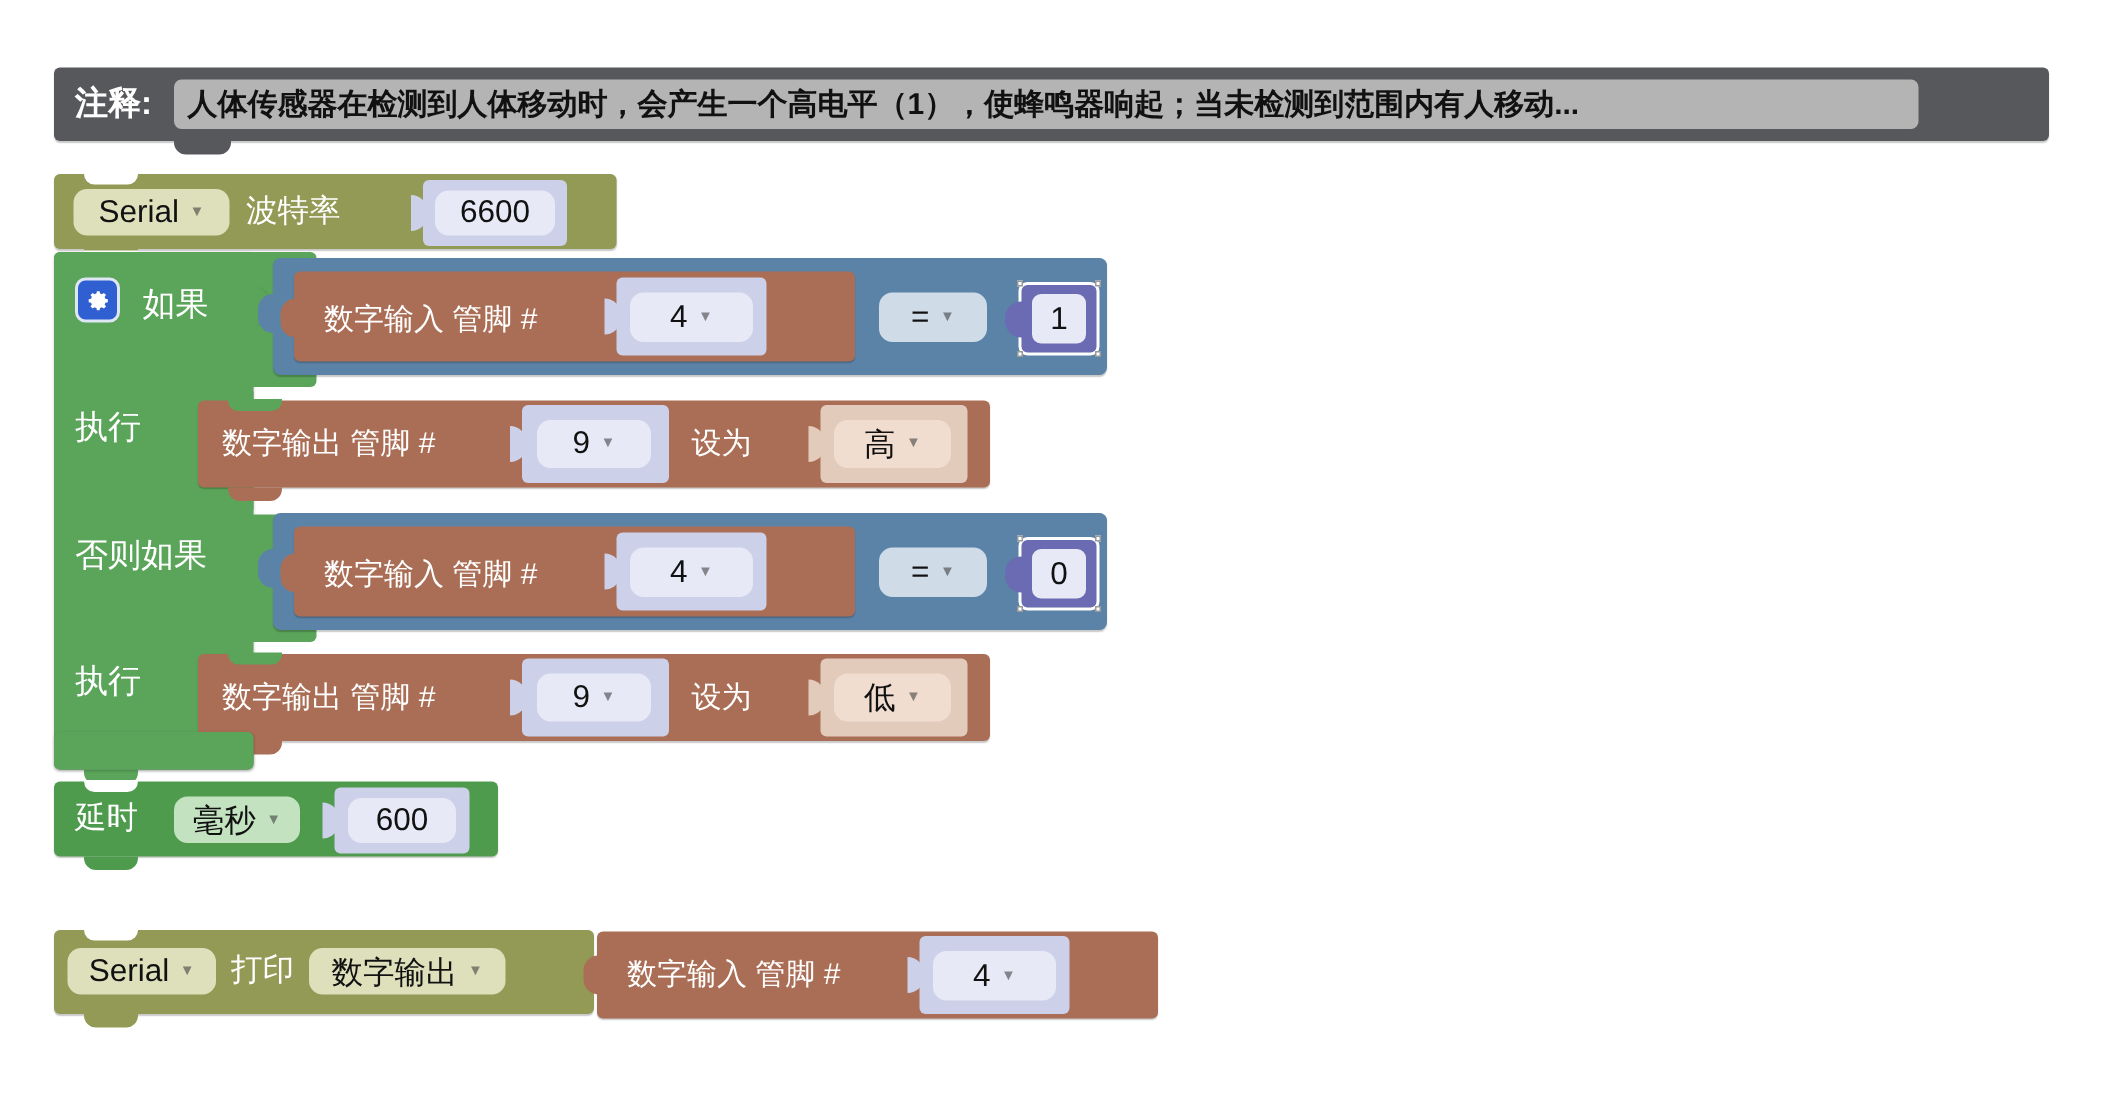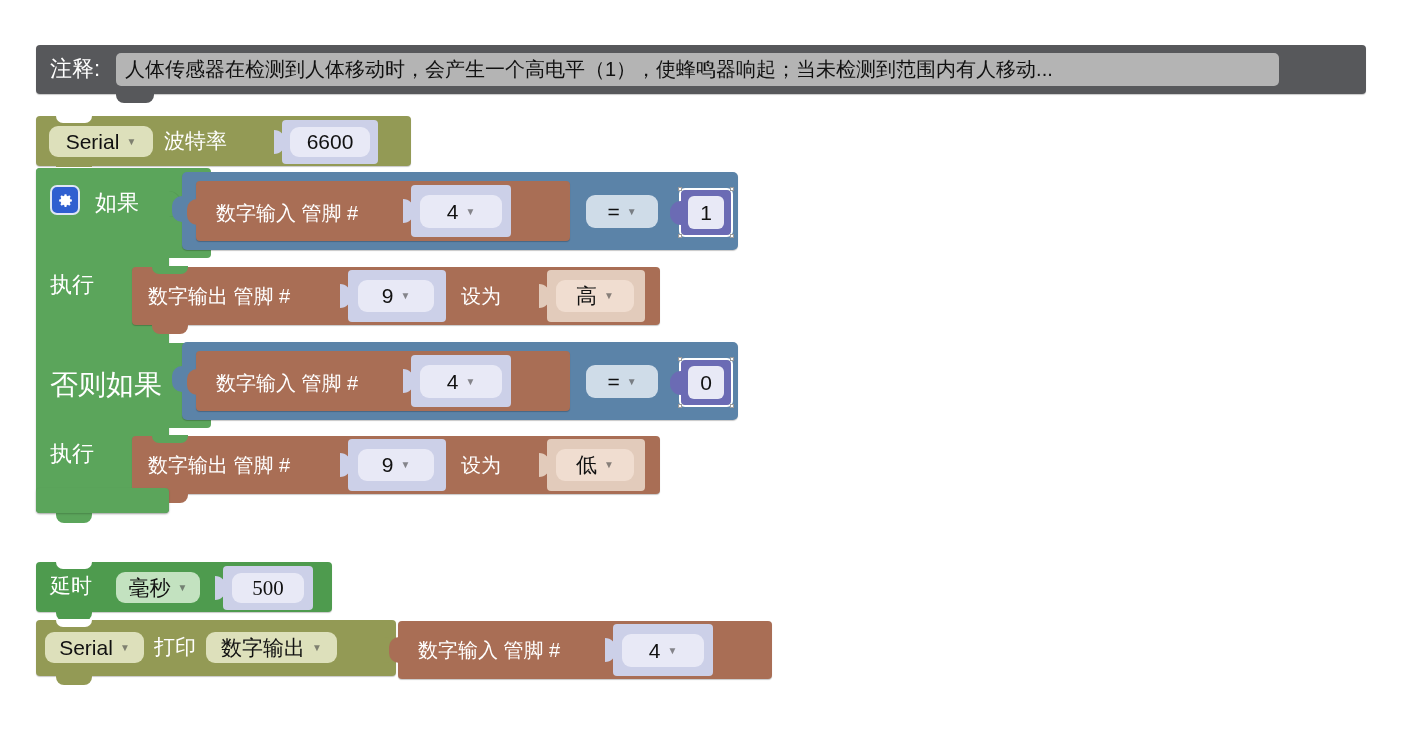--- a/index.html
+++ b/index.html
@@ -70,21 +70,21 @@
     opacity: .55;
     color: #333;
   }
   .plug {
     position: absolute;
     width: 11px; height: 24px;
     border-radius: 0 11px 11px 0;
   }
 
   
-  .c-comment  { background: #57585b; }
+  .c-comment  { background: #57585b; font-weight: bold; }
   .c-olive    { background: #939a55; }
   .c-green    { background: #5ba55b; }
   .c-greenmid { background: #4e9b4e; }
   .c-blue     { background: #5b83a8; }
   .c-brown    { background: #a96e55; }
   .c-purple   { background: #6b6bb4; }
 
   .f-lav    { background: #e8e9f6; }
   .f-lavmid { background: #ccd0e8; }
   .f-olive  { background: #dde0bb; }
@@ -213,21 +213,21 @@
       <span class="lbl" style="position:absolute; left:329px; top:19px; font-size:20px;">设为</span>
       <div class="shadow-tan" style="left:415px; top:3px; width:98px; height:52px;"></div>
       <div class="plug" style="left:407px; top:17px; background:#e2cbbb;"></div>
       <div class="field f-tan" style="left:424px; top:13px; width:78px; height:32px;">
         <span>高</span>
         <span class="caret">▼</span>
       </div>
     </div>
 
     <div class="blk c-green" style="left:0; top:175px; width:175px; height:85px; box-shadow:none;"></div>
-    <span class="lbl" style="position:absolute; left:14px; top:203px; font-size:28px;">否则如果</span>
+    <span class="lbl" style="position:absolute; left:14px; top:191px; font-size:22px;">否则如果</span>
     <div style="position:absolute; left:133px; top:193px; width:12px; height:26px; background:#5ba55b; border-radius:0 12px 12px 0;"></div>
 
     <div class="blk c-blue" style="left:146px; top:174px; width:556px; height:78px; border-radius:5px;">
       <div class="plug" style="left:-10px; top:24px; width:11px; height:26px; background:#5b83a8; border-radius:10px 0 0 10px;"></div>
 
       <div class="blk c-brown" style="left:14px; top:9px; width:374px; height:60px; border-radius:4px;">
         <div class="plug" style="left:-9px; top:18px; width:10px; height:26px; background:#a96e55; border-radius:10px 0 0 10px;"></div>
         <span class="lbl" style="position:absolute; left:20px; top:22px; font-size:20px;">数字输入 管脚 #</span>
         <div class="shadow-lav" style="left:215px; top:4px; width:100px; height:52px;"></div>
         <div class="plug" style="left:207px; top:18px; background:#ccd0e8;"></div>
@@ -269,31 +269,31 @@
       <div class="plug" style="left:407px; top:17px; background:#e2cbbb;"></div>
       <div class="field f-tan" style="left:424px; top:13px; width:78px; height:32px;">
         <span>低</span>
         <span class="caret">▼</span>
       </div>
     </div>
 
     <div class="blk c-green" style="left:0; top:320px; width:133px; height:25px; box-shadow:0 1px 2px rgba(0,0,0,0.2);"></div>
   </div>
 
-  <div class="blk c-greenmid" style="left:36px; top:562px; width:296px; height:50px;font-family:Liberation Serif, serif;">
+  <div class="blk c-greenmid" style="left:36px; top:521px; width:296px; height:50px;">
     <div class="notch-top" style="left:20px; top:-1px; width:36px; height:8px; background:#ffffff;"></div>
     <div class="notch-bot c-greenmid" style="left:20px; bottom:-9px; width:36px; height:9px;"></div>
     <span class="lbl" style="position:absolute; left:14px; top:14px;">延时</span>
     <div class="field f-green" style="left:80px; top:10px; width:84px; height:31px;">
       <span>毫秒</span>
       <span class="caret">▼</span>
     </div>
     <div class="shadow-lav" style="left:187px; top:4px; width:90px; height:44px;"></div>
     <div class="plug f-lavmid" style="left:179px; top:14px; background:#ccd0e8;"></div>
-    <div class="field f-lav" style="left:196px; top:11px; width:72px; height:30px;">500</div>
+    <div class="field f-lav" style="left:196px; top:11px; width:72px; height:30px;">600</div>
   </div>
 
   <div style="position:absolute; left:36px; top:620px;">
     <div class="blk c-olive" style="left:0; top:0; width:360px; height:56px;">
       <div class="notch-top" style="left:20px; top:-1px; width:36px; height:8px; background:#ffffff;"></div>
       <div class="notch-bot c-olive" style="left:20px; bottom:-9px; width:36px; height:9px;"></div>
       <div class="field f-olive" style="left:9px; top:12px; width:99px; height:31px;">
         <span>Serial</span>
         <span class="caret">▼</span>
       </div>

